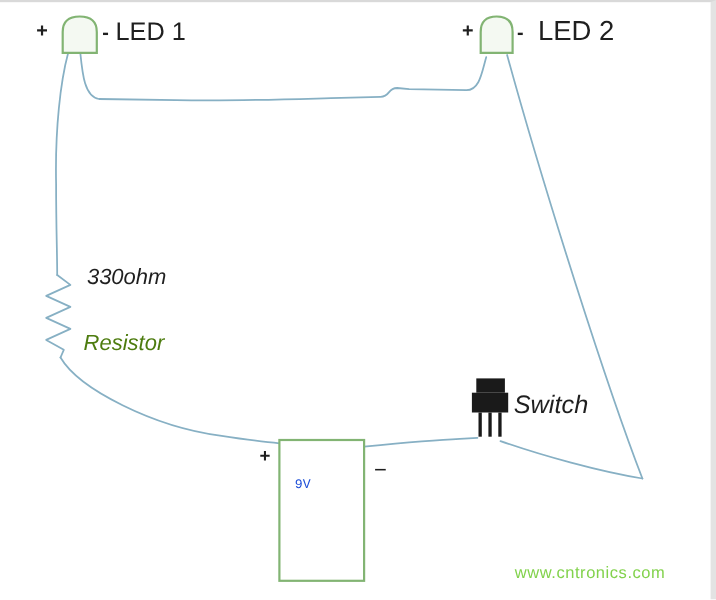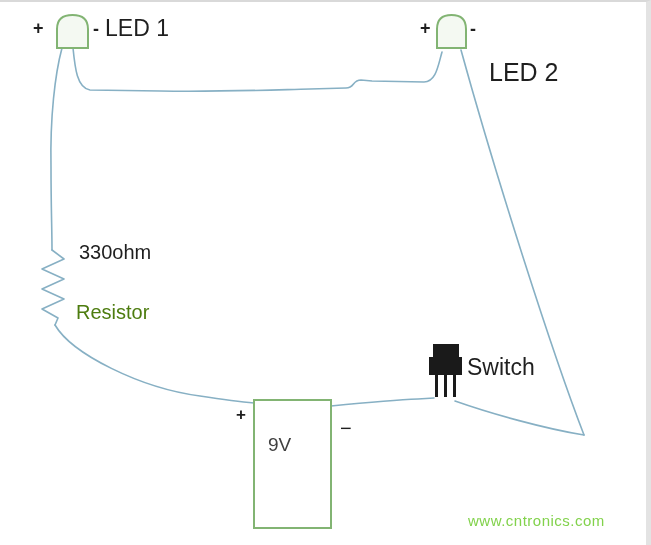--- a/index.html
+++ b/index.html
@@ -12,21 +12,21 @@
     overflow:hidden;
     border-top:2px solid #d9d9d9;
     border-right:5px solid #e3e3e3;
     box-sizing:border-box;
   }
   svg{position:absolute;left:0;top:0;}
   .wire{fill:none;stroke-width:1.6;stroke-linejoin:round;stroke-linecap:round;}
   .comp{stroke-width:2;}
   .label{position:absolute;white-space:nowrap;}
   .big{font-size:23px;}
-  .med{font-size:20px;}
+  .med{font-size:20px;font-style:italic;}
   .sign{font-size:18px;font-weight:bold;}
   .watermark{font-size:15px;font-weight:normal;letter-spacing:0.5px;}
 </style>
 </head>
 <body>
 
 <div class="canvas">
 
   <svg width="651" height="545" viewBox="0 0 651 545">
 
@@ -56,26 +56,26 @@
     <rect x="444" y="373" width="3" height="22" fill="#1a1a1a"></rect>
     <rect x="453" y="373" width="3" height="22" fill="#1a1a1a"></rect>
   </svg>
 
   <div class="label sign" style="left: 33px; top: 16px; color: rgb(31, 31, 31);">+</div>
   <div class="label sign" style="left: 93px; top: 17px; color: rgb(31, 31, 31);">-</div>
   <div class="label big" style="left: 105px; top: 13px; color: rgb(31, 31, 31);">LED 1</div>
 
   <div class="label sign" style="left: 420px; top: 16px; color: rgb(31, 31, 31);">+</div>
   <div class="label sign" style="left: 470px; top: 17px; color: rgb(31, 31, 31);">-</div>
-  <div class="label big" style="left: 489px; top: 12px; font-size: 25px; color: rgb(31, 31, 31); margin-top: 44px;">LED 2</div>
+  <div class="label big" style="left: 489px; top: 12px; font-size: 25px; color: rgb(31, 31, 31);">LED 2</div>
 
   <div class="label med" style="left: 79px; top: 239px; color: rgb(31, 31, 31);">330ohm</div>
   <div class="label med" style="left: 76px; top: 299px; color: #4d7c0f;">Resistor</div>
 
   <div class="label med" style="left: 467px; top: 352px; font-size: 23px; color: rgb(31, 31, 31);">Switch</div>
 
   <div class="label sign" style="left: 236px; top: 403px; font-size: 17px; color: rgb(31, 31, 31);">+</div>
   <div class="label" style="left: 340px; top: 415px; font-size: 20px; color: rgb(31, 31, 31);">−</div>
-  <div class="label" style="left: 268px; top: 432px; font-size: 19px; color: #404040;">9V</div>
+  <div class="label" style="left: 268px; top: 432px; font-size: 12px; color: #1d4ed8; font-family: Liberation Mono, monospace;">9V</div>
 
   <div class="label watermark" style="left: 468px; top: 510px; color: rgb(130, 210, 76);">www.cntronics.com</div>
 
 </div>
 
 </body></html>

